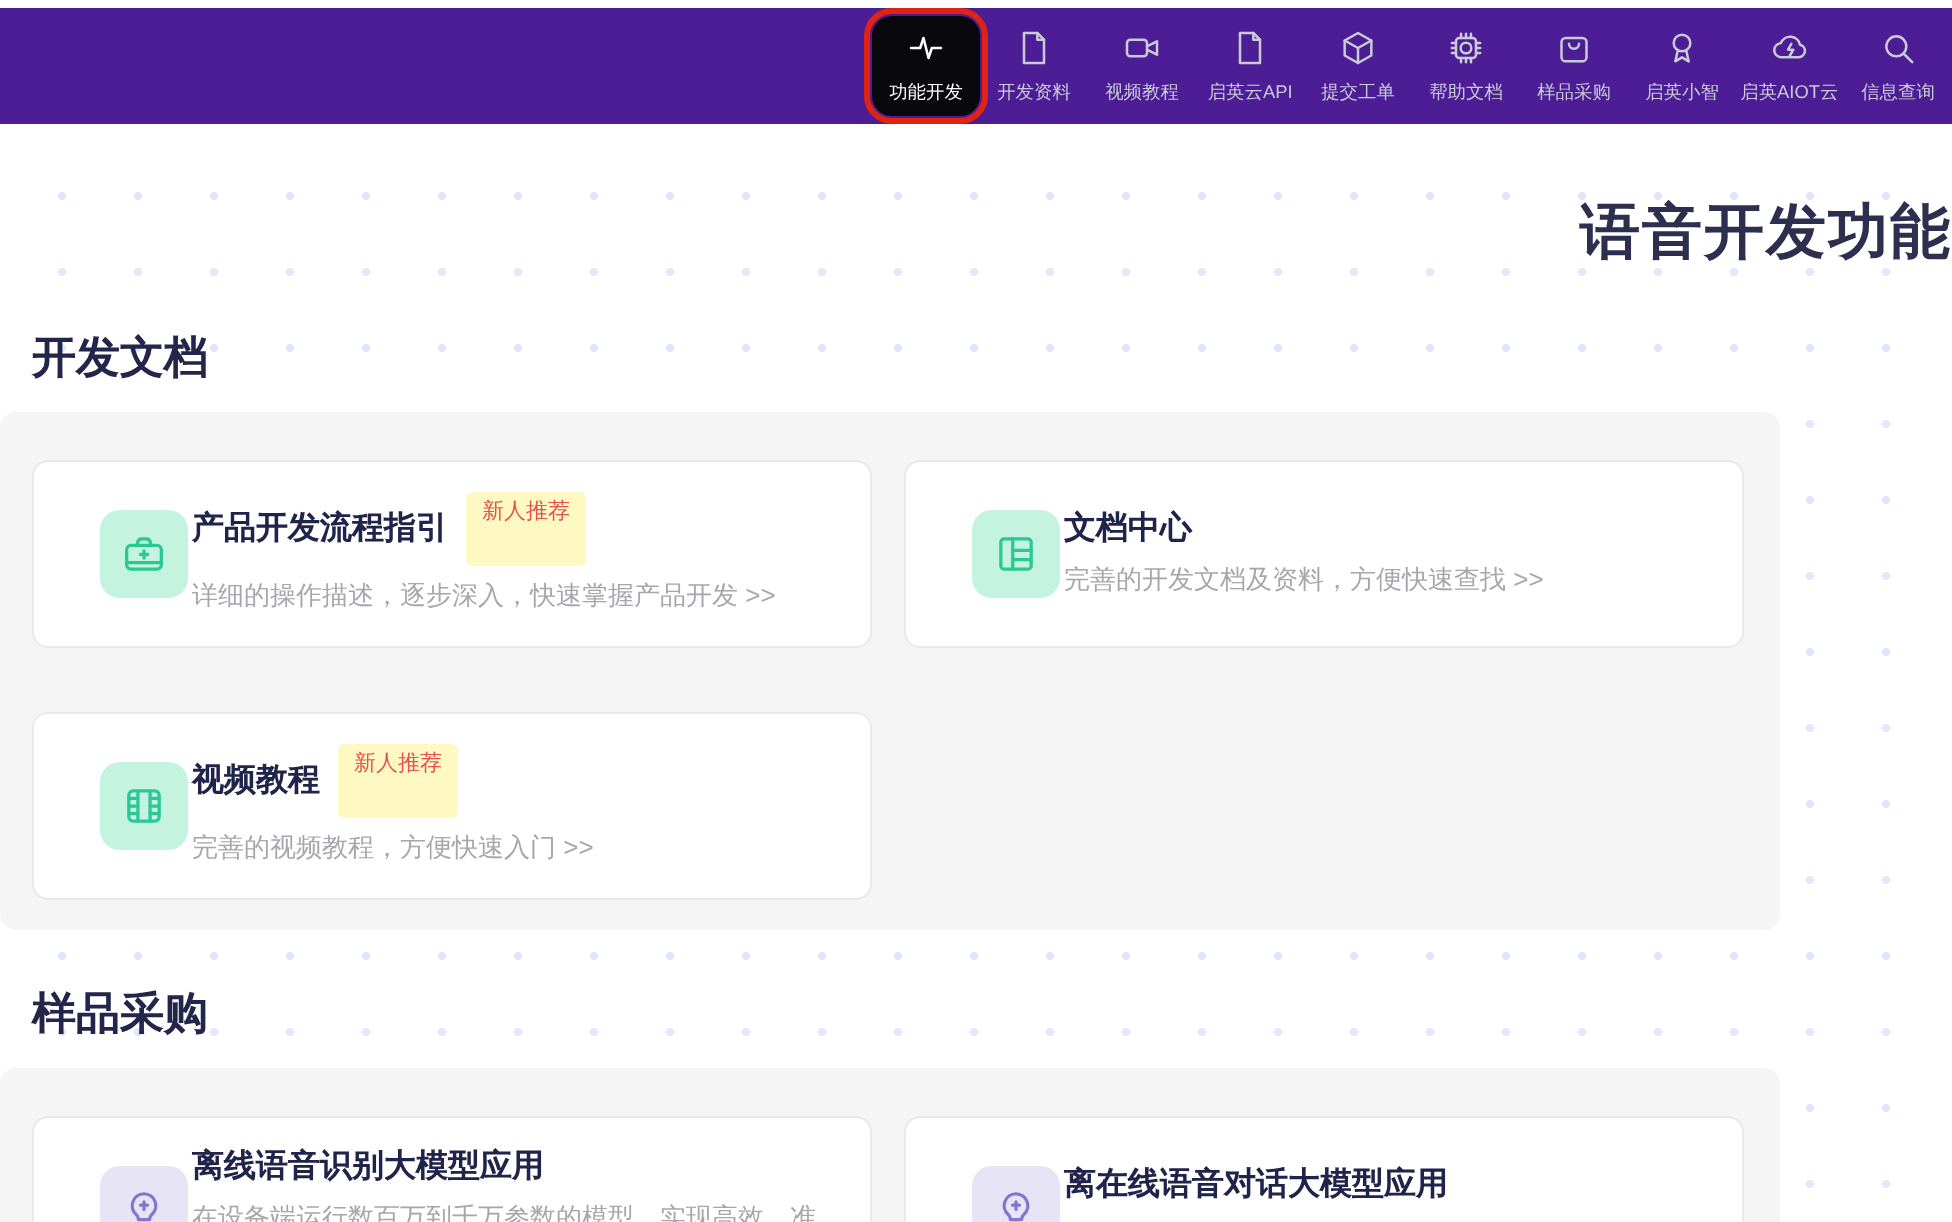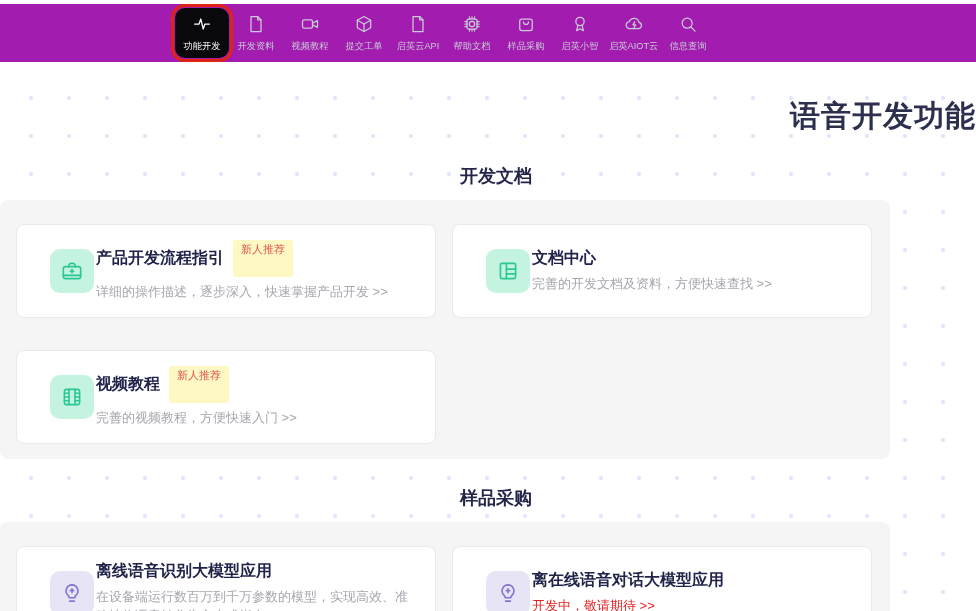--- a/index.html
+++ b/index.html
@@ -7,24 +7,25 @@
   body {
     font-family:"Liberation Sans","DejaVu Sans",sans-serif;
     background:#ffffff;
     color:#23264a;
   }
 
   
   .topbar {
     margin-top:4px;
     height:58px;
-    background:#a21caf;
+    background:#4c1d95;
     display:flex;
     align-items:center;
     padding-left:175px;
+    justify-content:flex-end;
   }
   .nav-item {
     width:54px;
     height:50px;
     display:flex;
     flex-direction:column;
     align-items:center;
     justify-content:center;
     gap:5px;
     color:#c9ccd6;
@@ -54,25 +55,24 @@
   }
   .page-title {
     text-align:right;
     font-size:30px;
     font-weight:700;
     letter-spacing:1px;
     color:#2c2f4d;
     padding-top:34px;
   }
   .section-heading {
-    font-size:18px;
+    font-size:22px;
     font-weight:bold;
     color:#23264a;
     margin:27px 0 12px 16px;
-    text-align:center;
   }
   .section-body {
     background:#f5f5f6;
     border-radius:8px;
     margin-right:86px;
     padding:24px 16px 15px 16px;
     display:flex;
     flex-wrap:wrap;
     gap:32px 16px;
   }
@@ -139,33 +139,33 @@
   <div class="nav-item">
     <span class="nav-icon"><svg viewBox="0 0 24 24" fill="none" stroke="currentColor" stroke-width="1.5" stroke-linecap="round" stroke-linejoin="round">
           <rect x="3" y="7" width="12" height="10" rx="2"></rect>
           <path d="M15 11l6-3v8l-6-3"></path>
         </svg></span>
     <span class="nav-label">视频教程</span>
   </div>
 
   <div class="nav-item">
     <span class="nav-icon"><svg viewBox="0 0 24 24" fill="none" stroke="currentColor" stroke-width="1.5" stroke-linecap="round" stroke-linejoin="round">
+          <path d="M6 3h8l4 4v14H6z"></path>
+          <path d="M14 3v4h4"></path>
+        </svg></span>
+    <span class="nav-label">启英云API</span>
+  </div>
+
+  <div class="nav-item">
+    <span class="nav-icon"><svg viewBox="0 0 24 24" fill="none" stroke="currentColor" stroke-width="1.5" stroke-linecap="round" stroke-linejoin="round">
           <path d="M12 3l8 4.5v9L12 21l-8-4.5v-9z"></path>
           <path d="M4 7.5l8 4.5 8-4.5"></path>
           <path d="M12 12v9"></path>
         </svg></span>
     <span class="nav-label">提交工单</span>
-  </div>
-
-  <div class="nav-item">
-    <span class="nav-icon"><svg viewBox="0 0 24 24" fill="none" stroke="currentColor" stroke-width="1.5" stroke-linecap="round" stroke-linejoin="round">
-          <path d="M6 3h8l4 4v14H6z"></path>
-          <path d="M14 3v4h4"></path>
-        </svg></span>
-    <span class="nav-label">启英云API</span>
   </div>
 
   <div class="nav-item">
     <span class="nav-icon"><svg viewBox="0 0 24 24" fill="none" stroke="currentColor" stroke-width="1.5" stroke-linecap="round" stroke-linejoin="round">
           <rect x="6" y="6" width="12" height="12" rx="2"></rect>
           <circle cx="12" cy="12" r="3.2"></circle>
           <path d="M9 3.5v2.5M12 3.5v2.5M15 3.5v2.5M9 18v2.5M12 18v2.5M15 18v2.5M3.5 9h2.5M3.5 12h2.5M3.5 15h2.5M18 9h2.5M18 12h2.5M18 15h2.5"></path>
         </svg></span>
     <span class="nav-label">帮助文档</span>
   </div>

